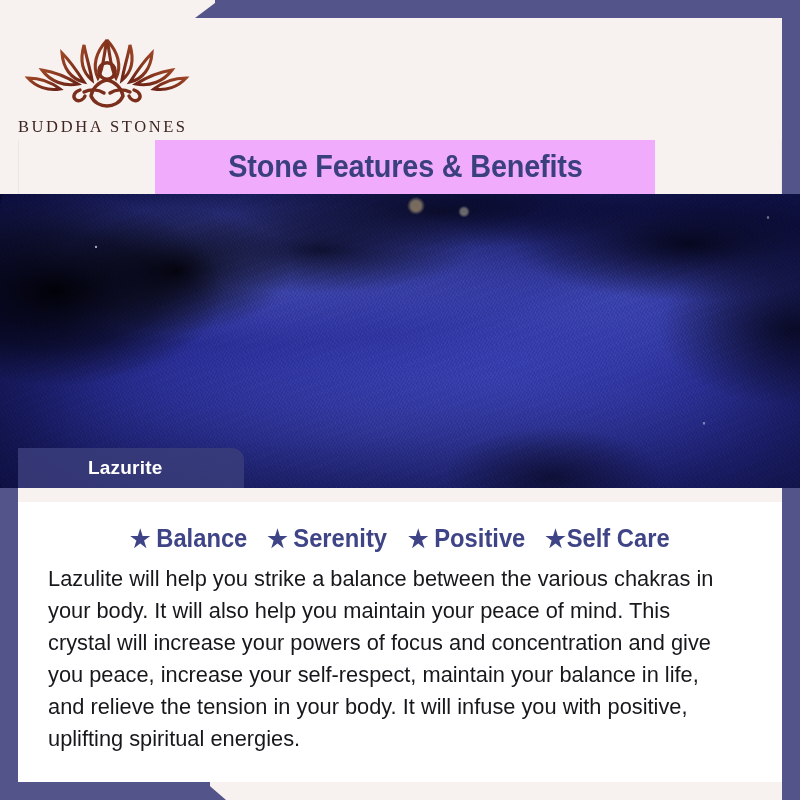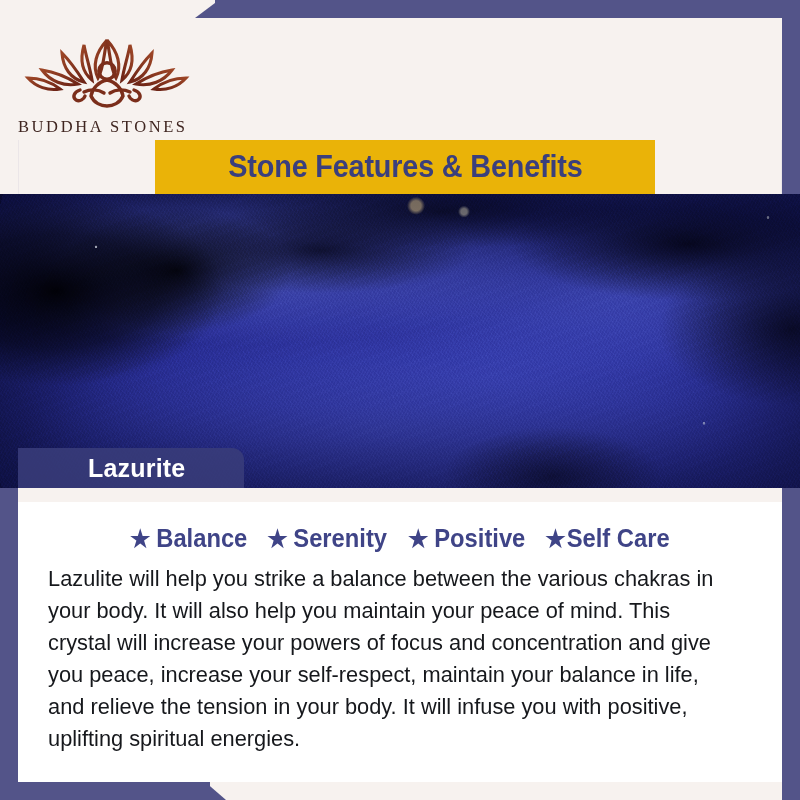--- a/index.html
+++ b/index.html
@@ -45,21 +45,21 @@
   .logo-mark{margin-top:8px;}
   .brand-name{
     margin-top:1px;
     font-family:"Liberation Serif",serif;
     font-size:16.5px;letter-spacing:2.6px;color:#3f2520;font-weight:400;
   }
 
   
   .title-band{
     position:absolute;left:155px;top:140px;width:500px;height:54px;
-    background:#eab308;display:flex;align-items:center;justify-content:center;
+    background:#f0abfc;display:flex;align-items:center;justify-content:center;
   }
   .title-text{
     font-family:"Liberation Sans Narrow","Liberation Sans",sans-serif;
     font-weight:bold;font-size:31px;color:#3a3f7d;
     letter-spacing:-0.2px;transform:scaleX(0.93);transform-origin:center;
     white-space:nowrap;
   }
 
   
   .stone-photo{
@@ -113,21 +113,21 @@
   }
 
   
   .stone-tag{
     position:absolute;left:18px;top:448px;width:226px;height:40px;
     background:rgba(57,60,122,0.88);
     border-top-right-radius:12px;
     display:flex;align-items:center;
   }
   .stone-tag-label{
-    margin-left:70px;color:#ffffff;font-size:25px;font-weight:bold;
+    margin-left:70px;color:#ffffff;font-size:19px;font-weight:bold;
     letter-spacing:.2px;
   }
 
   
   .gap-strip{
     position:absolute;left:18px;top:488px;width:764px;height:14px;background:#f7f2ef;
   }
 
   
   .content-panel{

